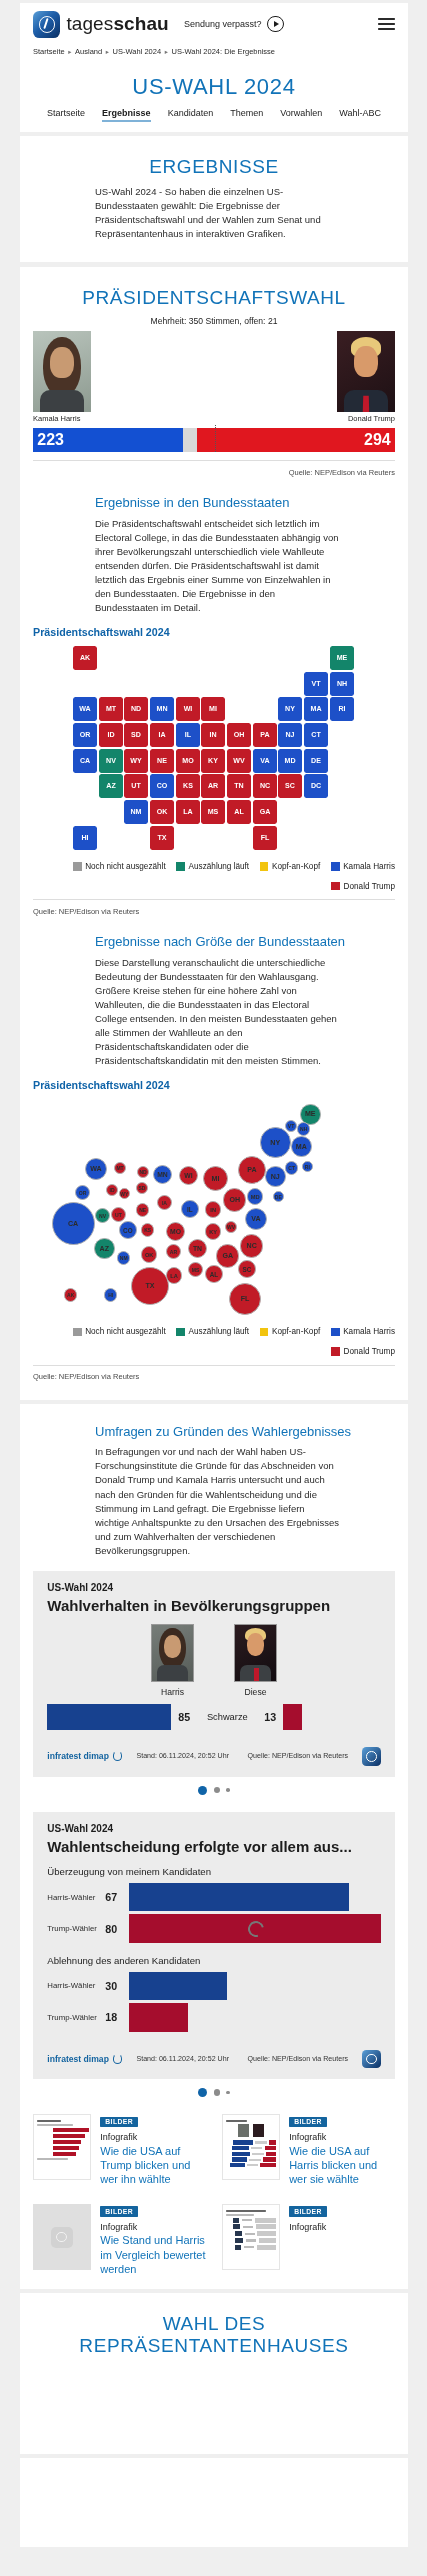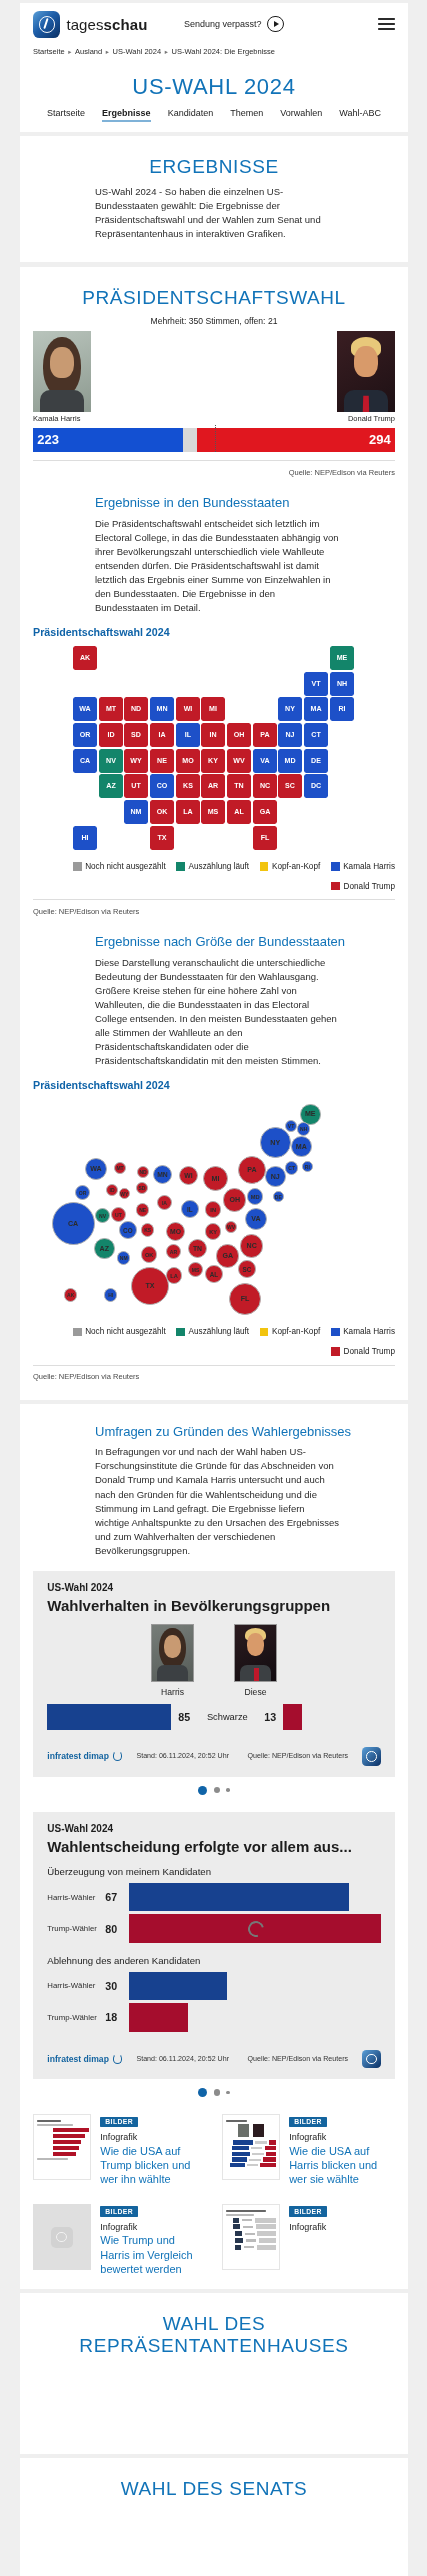--- a/index.html
+++ b/index.html
@@ -6,21 +6,21 @@
   body{width:428px;}
   .page{width:428px;margin:0 auto;}
   .card{background:#fff;margin:4.3px 20px;padding:1.4px 13px 10px;}
   
   .site-header{background:#fff;margin:2.9px 20px 4.3px;padding:0;}
   .header-top{display:flex;align-items:center;padding:5.7px 13px 2.9px;position:relative;height:31px;}
   .brand{display:flex;align-items:center;gap:6.4px;cursor:pointer;}
   .logo-box{width:27px;height:27px;border-radius:6.4px;background:linear-gradient(135deg,#5a9fd8 0%,#1d5da8 45%,#0a2f63 100%);position:relative;flex:0 0 auto;}
   .globe-ring{position:absolute;left:5.7px;top:5.7px;width:14.3px;height:14.3px;border:1.8px solid #fff;border-radius:50%;opacity:.95;}
   .globe-slash{position:absolute;left:12px;top:7.8px;width:2.1px;height:10.7px;background:#fff;transform:rotate(18deg);border-radius:1.4px;}
-  .brand-text{font-size:15px;letter-spacing:0.1px;}
+  .brand-text{font-size:19px;letter-spacing:0.1px;}
   .brand-text b{font-weight:700;}
   .missed{position:absolute;left:164px;display:flex;align-items:center;gap:5.7px;font-size:9px;cursor:pointer;}
   .play-icon{width:14.3px;height:14.3px;border:1.1px solid #1d1d1d;border-radius:50%;display:inline-flex;align-items:center;justify-content:center;}
   .play-tri{width:0;height:0;border-left:5px solid #1d1d1d;border-top:3.2px solid transparent;border-bottom:3.2px solid transparent;margin-left:1.4px;}
   .hamburger{margin-left:auto;width:17px;cursor:pointer;padding:2.9px 0;}
   .hamburger i{display:block;height:1.7px;background:#2b2b2b;margin:3.1px 0;border-radius:0.7px;}
   .breadcrumb{padding:5px 13px 6.4px;font-size:7.5px;color:#2b2b2b;}
   .bc-sep{color:#777;margin:0 3.6px;font-size:6.4px;}
   .page-title{font-size:22px;color:#1173b8;text-align:center;margin:10.7px 0 8.6px;font-weight:400;letter-spacing:0.7px;}
   .tabs{display:flex;justify-content:center;gap:17px;font-size:9px;padding-bottom:9.3px;}
@@ -45,21 +45,21 @@
   .trump-photo{right:0;background:linear-gradient(150deg,#3a1e22,#1d1014);}
   .trump-photo .p-hair{position:absolute;left:14.3px;top:5.7px;width:30px;height:20px;border-radius:50% 50% 30% 30%;background:#e8c87a;}
   .trump-photo .p-face{background:#d89a6a;top:14.3px;}
   .trump-photo .p-body{background:#232a36;}
   .trump-photo .p-tie{position:absolute;left:26px;bottom:-1.4px;width:6.4px;height:18.5px;background:#c0182a;transform:perspective(14.3px) rotateX(8deg);}
   .cand-name{position:absolute;top:83px;font-size:7.5px;color:#1d1d1d;}
   .cand-name.left{left:0;}
   .cand-name.right{right:0;}
   .result-bar{display:flex;height:23.5px;position:relative;margin-top:2.9px;}
   .result-bar .seg{height:100%;}
-  .rb-num{color:#fff;font-size:13px;font-weight:700;line-height:23.5px;}
+  .rb-num{color:#fff;font-size:16px;font-weight:700;line-height:23.5px;}
   .rb-num.l{margin-left:4.3px;float:left;}
   .rb-num.r{margin-right:4.3px;float:right;}
   .majority-marker{position:absolute;top:-3.6px;bottom:0;border-left:1.4px dotted #555;}
   
   .tilemap{position:relative;width:282px;height:205px;margin:2.9px auto 11.4px;}
   .tile{position:absolute;width:24px;height:24px;border-radius:2.1px;outline:1.1px solid #fff;color:#fff;font-size:7.1px;font-weight:700;text-align:center;line-height:24px;cursor:pointer;}
   
   .legend{display:flex;justify-content:flex-end;gap:10.7px;font-size:8.2px;color:#222;margin:2.9px 0 1.4px;flex-wrap:wrap;}
   .leg-item{display:flex;align-items:center;gap:3.6px;}
   .leg-key{width:8.6px;height:8.6px;display:inline-block;}
@@ -515,21 +515,21 @@
               <span class="cmp-mid"></span>
               <span class="cmp-red" style="width: 15.7px;"></span>
             </div>
           </div>
           <div class="teaser-body"><span class="badge">BILDER</span><div class="t-kicker">Infografik</div><div class="t-title">Wie die USA auf Harris blicken und wer sie wählte</div></div>
         </div>
         <div class="teaser">
           <div class="thumb placeholder">
             <div class="ph-logo"></div>
           </div>
-          <div class="teaser-body"><span class="badge">BILDER</span><div class="t-kicker">Infografik</div><div class="t-title">Wie Trump und Harris im Vergleich bewertet werden</div></div>
+          <div class="teaser-body"><span class="badge">BILDER</span><div class="t-kicker">Infografik</div><div class="t-title">Wie Stand und Harris im Vergleich bewertet werden</div></div>
         </div>
         <div class="teaser">
           <div class="thumb bars-dark">
             <div class="t-line dk" style="width: 40px;"></div>
             <div class="t-line" style="width: 28.5px;"></div>
             <div class="dk-row">
               <span class="dk-left" style="width: 5.7px;"></span>
               <span class="dk-mid"></span>
               <span class="dk-right" style="width: 21.4px;"></span>
             </div>
@@ -558,18 +558,17 @@
         </div>
       </div>
   </section>
 
   <section class="card">
     <h2 class="big-title">WAHL DES REPRÄSENTANTENHAUSES</h2>
     <div class="empty-a"></div>
   </section>
 
   <section class="card">
-    <h2 class="big-title">WAHL DES SENATS</h2>
     <div class="empty-b"></div>
   </section>
 
 </div>
 
 
 </body></html>

